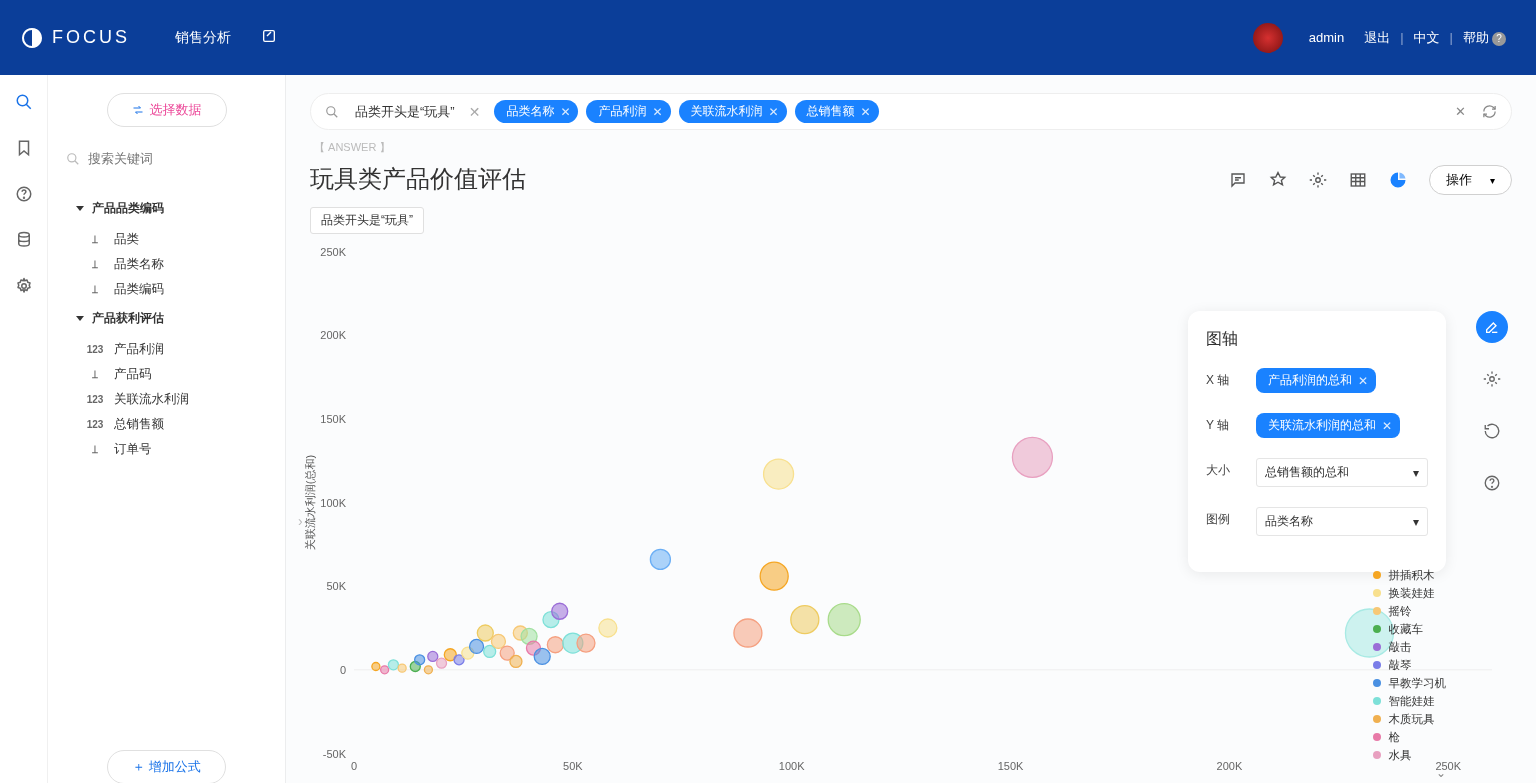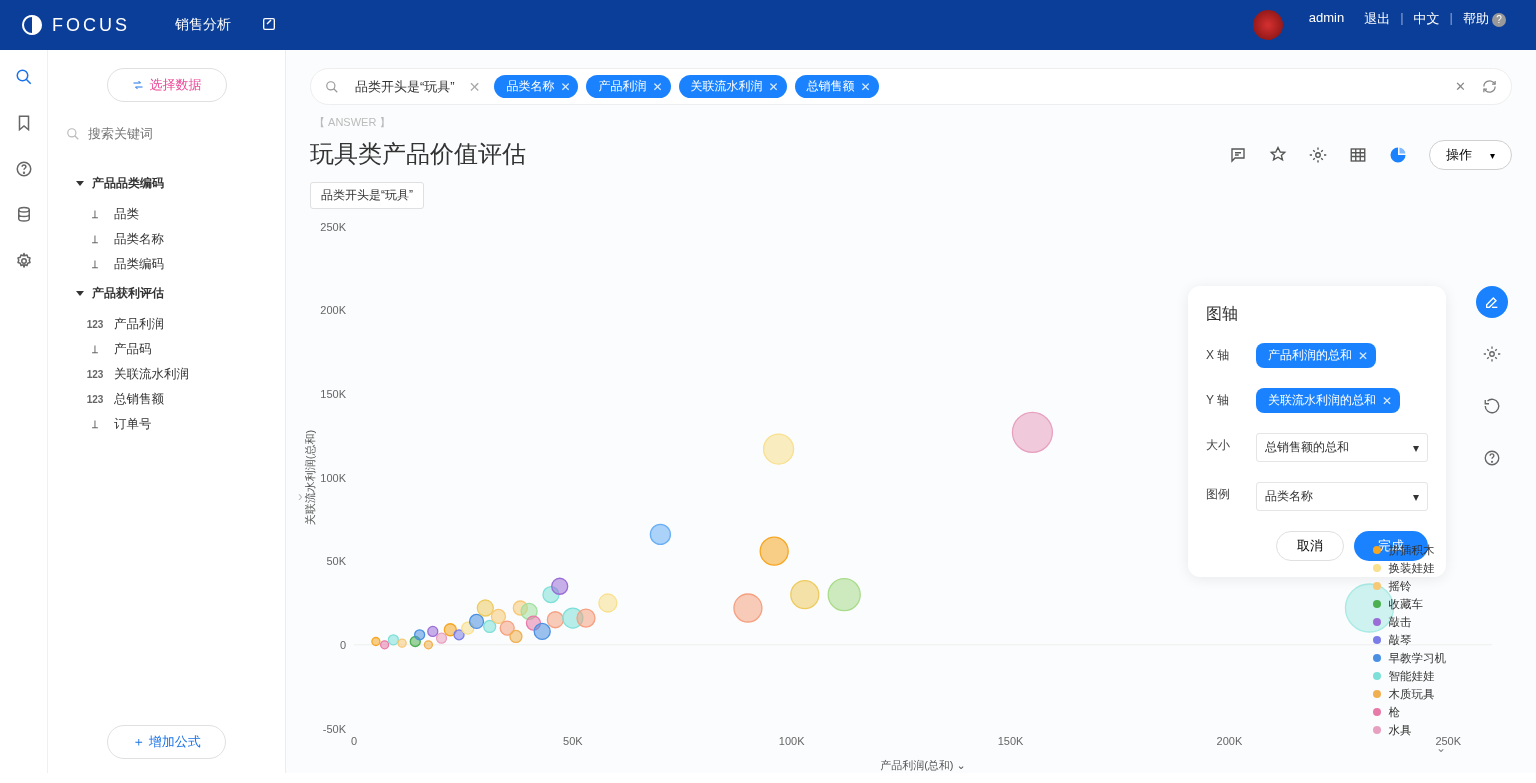--- a/index.html
+++ b/index.html
@@ -1,26 +1,26 @@
 <!DOCTYPE html>
 <html><head>
   <meta charset="utf-8">
   <style>
     * { margin: 0; padding: 0; box-sizing: border-box; }
     body { font-family: -apple-system, "Microsoft YaHei", sans-serif; background: #fff; height: 783px; width: 1536px; overflow: hidden; font-size: 13px; color: #333; }
     
     
-    .header { height: 50px; background: #0b3e99; display: flex; align-items: center; padding: 0 20px; color: #fff; }
+    .header { height: 75px; background: #0b3e99; display: flex; align-items: center; padding: 0 20px; color: #fff; }
     .logo { display: flex; align-items: center; gap: 8px; font-weight: 500; font-size: 18px; letter-spacing: 3px; }
     .logo-icon { width: 24px; height: 24px; }
     .nav-item { margin-left: 45px; font-size: 14px; }
     .nav-edit { margin-left: 30px; }
     .spacer { flex: 1; }
     .avatar { width: 30px; height: 30px; border-radius: 50%; background: radial-gradient(circle, #d63030, #7a1010); margin-right: 16px; }
-    .hdr-right { display: flex; font-size: 13px; }
+    .hdr-right { display: flex; align-items: center; font-size: 13px; }
     .hdr-link { padding: 0 10px; }
     .hdr-sep { opacity: .5; }
     .help-q { display: inline-block; width: 14px; height: 14px; border-radius: 50%; background: #999; color: #fff; font-size: 10px; text-align: center; line-height: 14px; margin-left: 3px; }
     
     
     .body { display: flex; height: 723px; }
     .rail { width: 48px; background: #fff; display: flex; flex-direction: column; align-items: center; padding-top: 18px; gap: 28px; border-right: 1px solid #f0f0f0; }
     .rail-icon { width: 18px; height: 18px; color: #666; cursor: pointer; }
     .rail-icon.active { color: #1a73e8; }
     
@@ -330,24 +330,20 @@
             <span>▾</span>
           </div>
       </div>
       <div class="cfg-row">
         <span class="cfg-label">图例</span>
         <div class="cfg-select">
             <span>品类名称</span>
             <span>▾</span>
           </div>
       </div>
-      <div class="cfg-btns">
-        <button class="btn-cancel">取消</button>
-        <button class="btn-done">完成</button>
-      </div>
     </div>
 
     <div class="right-tools">
       <div class="rt-btn primary">
         <svg width="16" height="16" viewBox="0 0 24 24" fill="none" stroke="#fff" stroke-width="2">
             <path d="M4 20h4l10-10-4-4L4 16v4z"></path>
             <path d="M20 20h-8"></path>
           </svg>
       </div>
       <div class="rt-btn">

